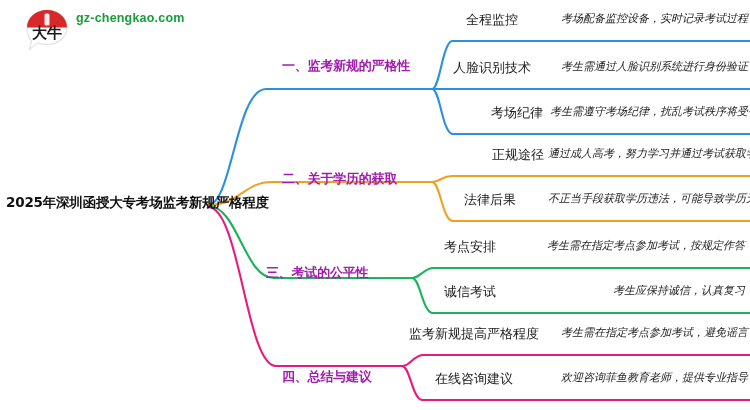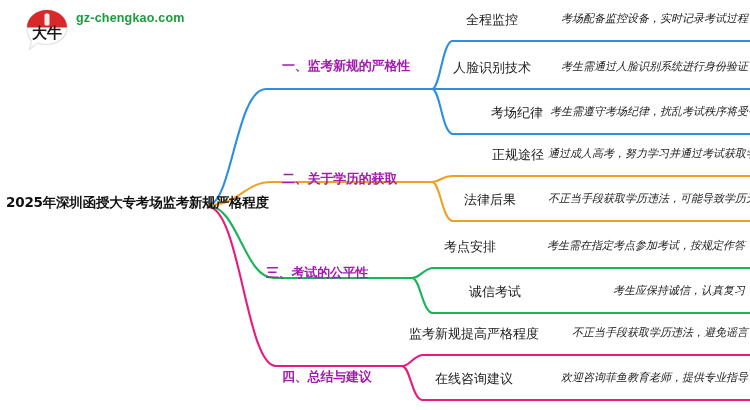--- a/index.html
+++ b/index.html
@@ -164,20 +164,20 @@
 
 <div class="node-text leaf-key" style="left:468px; top:146px; width:100px;">正规途径</div>
 <div class="node-text leaf-val" style="left:548px; top:146px; width:202px;">通过成人高考，努力学习并通过考试获取学历</div>
 
 <div class="node-text leaf-key" style="left:440px; top:191px; width:100px;">法律后果</div>
 <div class="node-text leaf-val" style="left:548px; top:191px; width:202px;">不正当手段获取学历违法，可能导致学历无效</div>
 
 <div class="node-text leaf-key" style="left:420px; top:238px; width:100px;">考点安排</div>
 <div class="node-text leaf-val" style="left:530px; top:238px; width:215px;">考生需在指定考点参加考试，按规定作答</div>
 
-<div class="node-text leaf-key" style="left:420px; top:283px; width:100px;margin-left:25px;">诚信考试</div>
+<div class="node-text leaf-key" style="left:420px; top:283px; width:100px;">诚信考试</div>
 <div class="node-text leaf-val" style="left:530px; top:283px; width:215px;">考生应保持诚信，认真复习</div>
 
 <div class="node-text leaf-key" style="left:404px; top:325px; width:140px;">监考新规提高严格程度</div>
-<div class="node-text leaf-val" style="left:552px; top:325px; width:196px;">不正当手段获取学历违法，避免谣言</div>
+<div class="node-text leaf-val" style="left:552px; top:325px; width:196px;">考生需在指定考点参加考试，避免谣言</div>
 
 <div class="node-text leaf-key" style="left:414px; top:370px; width:120px;">在线咨询建议</div>
 <div class="node-text leaf-val" style="left:548px; top:370px; width:200px;">欢迎咨询菲鱼教育老师，提供专业指导</div>
 
 </body></html>

